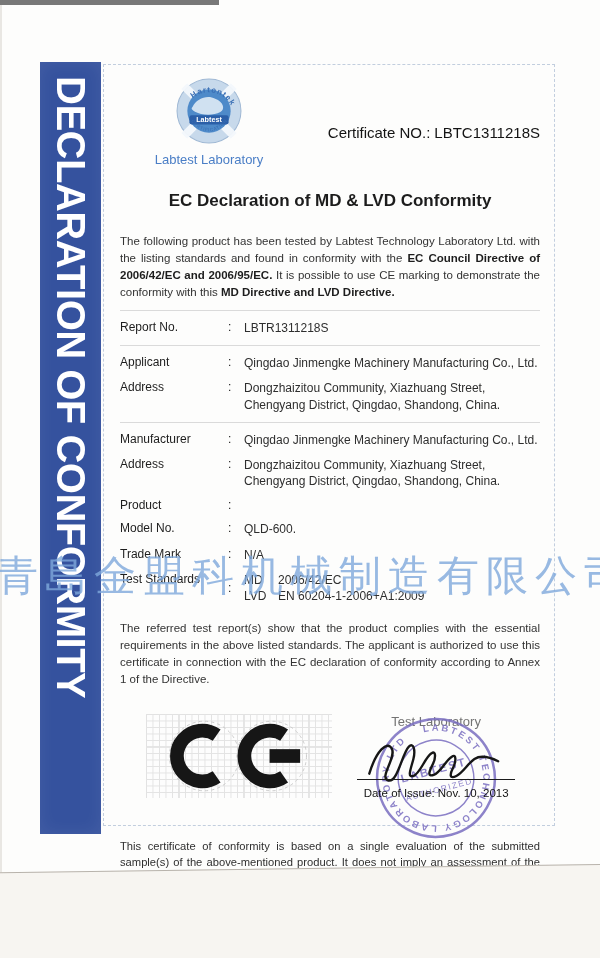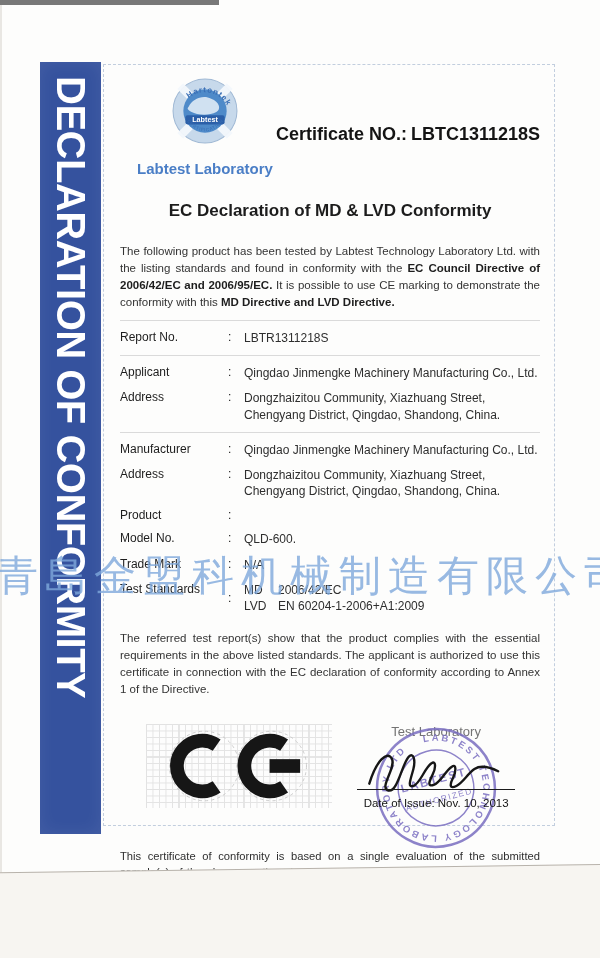--- a/index.html
+++ b/index.html
@@ -16,22 +16,22 @@
           font-size:40px;letter-spacing:-0.5px;padding-left:14px;white-space:nowrap;}
 
   
   .frame{position:absolute;left:103px;top:64px;width:450px;height:760px;
          border:1px dashed #c2cede;}
 
   .content{position:absolute;left:120px;top:78px;width:420px;}
 
   .hdr{display:flex;justify-content:space-between;align-items:flex-start;}
   .logo-block{margin-left:14px;text-align:center;width:150px;}
-  .logo-caption{margin-top:12px;font-size:15px;font-weight:bold;color:#4a7ec6;}
-  .certno{margin-top:46px;font-size:18px;font-weight:bold;color:#141414;white-space:nowrap;}
+  .logo-caption{margin-top:4px;font-size:13px;font-weight:normal;color:#4a7ec6;}
+  .certno{margin-top:46px;font-size:15px;font-weight:normal;color:#141414;white-space:nowrap;}
   .certno .v{margin-left:4px;}
 
   .title{margin-top:24px;text-align:center;font-size:17px;font-weight:bold;color:#1c1c1c;}
 
   .para{margin-top:22px;font-size:11.5px;line-height:1.48;text-align:justify;color:#333;}
   .para b{color:#1d1d1d;}
 
   .sep{border-top:1px solid #dadada;margin:9px 0 0 0;}
 
   .tbl{margin-top:4px;}

